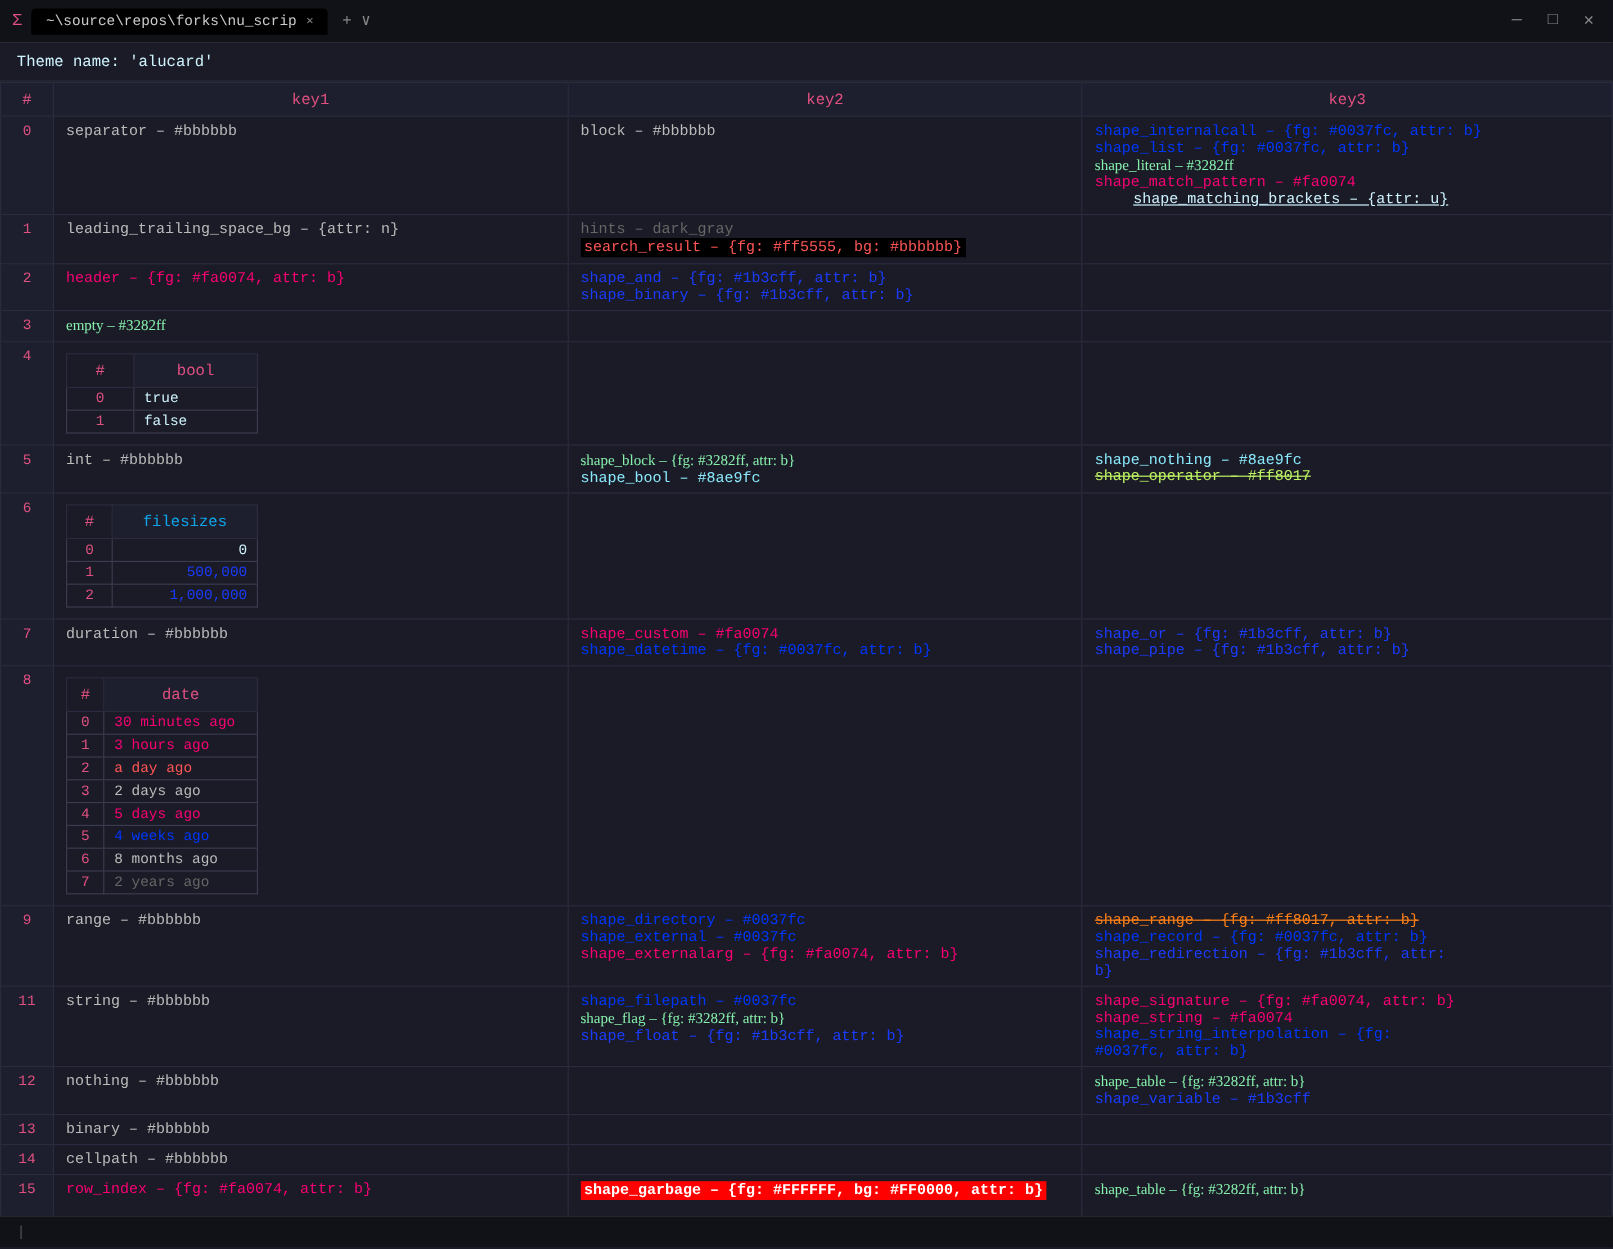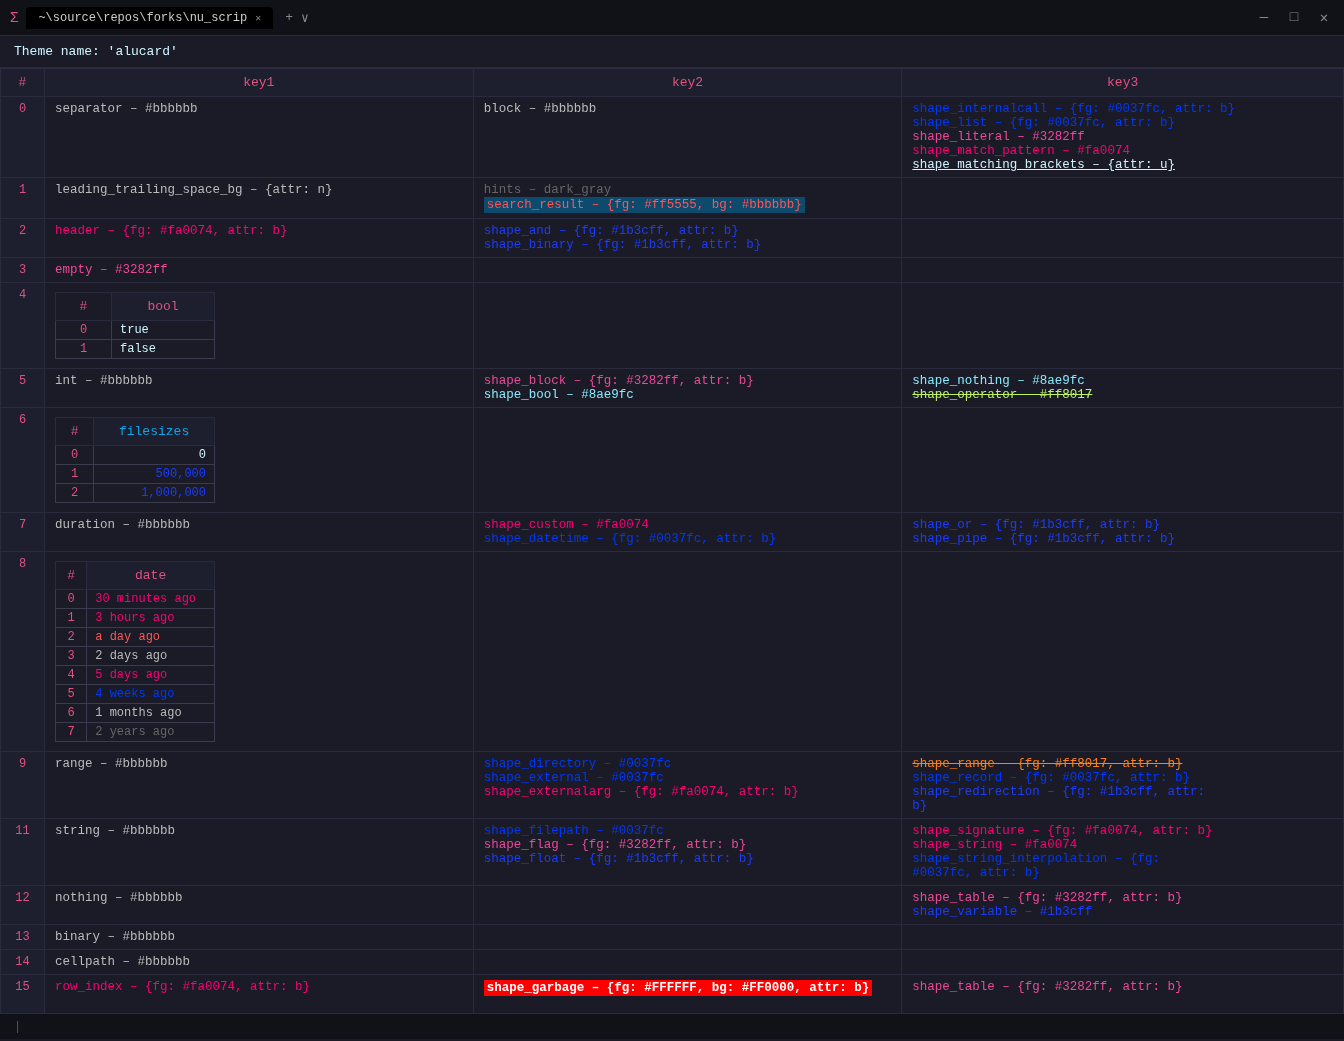--- a/index.html
+++ b/index.html
@@ -86,32 +86,32 @@
       vertical-align: top;
       font-size: 12.5px;
     }
     .main-table td.num-td {
       color: #e05080;
       text-align: center;
       background: #1e1f2e;
       font-size: 12px;
     }
     .c-red { color: #ff5555; }
-    .c-blue { color: #ec4899; }
+    .c-blue { color: #86efac; font-family: Liberation Serif, serif; }
     .c-lblue { color: #1b3cff; }
     .c-cyan { color: #0037fc; }
     .c-orange { color: #fa0074; }
     .c-green { color: #8ae9fc; }
     .c-gray { color: #bbbbbb; }
     .c-dim { color: #666; }
     .c-white { color: #cef3ff; }
-    .c-underline { text-decoration: underline; }
+    .c-underline { text-decoration: underline; margin-left: 32px; }
 
     
-    .hl-search { background: #0c4a6e; color: #ff5555; }
+    .hl-search { background: #000000; color: #ff5555; }
     .hl-garbage { background: #ff0000; color: #ffffff; font-weight: bold; }
 
     
     .mini-table {
       border: 1px solid #3a3b4e;
       margin: 4px 0;
       width: auto;
       min-width: 160px;
       border-collapse: collapse;
     }
@@ -331,21 +331,21 @@
               <tr>
                 <td class="mini-num">4</td>
                 <td class="mini-val"><span class="c-orange">5 days ago</span></td>
               </tr>
               <tr>
                 <td class="mini-num">5</td>
                 <td class="mini-val"><span class="c-cyan">4 weeks ago</span></td>
               </tr>
               <tr>
                 <td class="mini-num">6</td>
-                <td class="mini-val"><span class="c-gray">1 months ago</span></td>
+                <td class="mini-val"><span class="c-gray">8 months ago</span></td>
               </tr>
               <tr>
                 <td class="mini-num">7</td>
                 <td class="mini-val"><span class="c-dim">2 years ago</span></td>
               </tr>
             </tbody>
           </table>
         </td>
         <td></td>
         <td></td>

